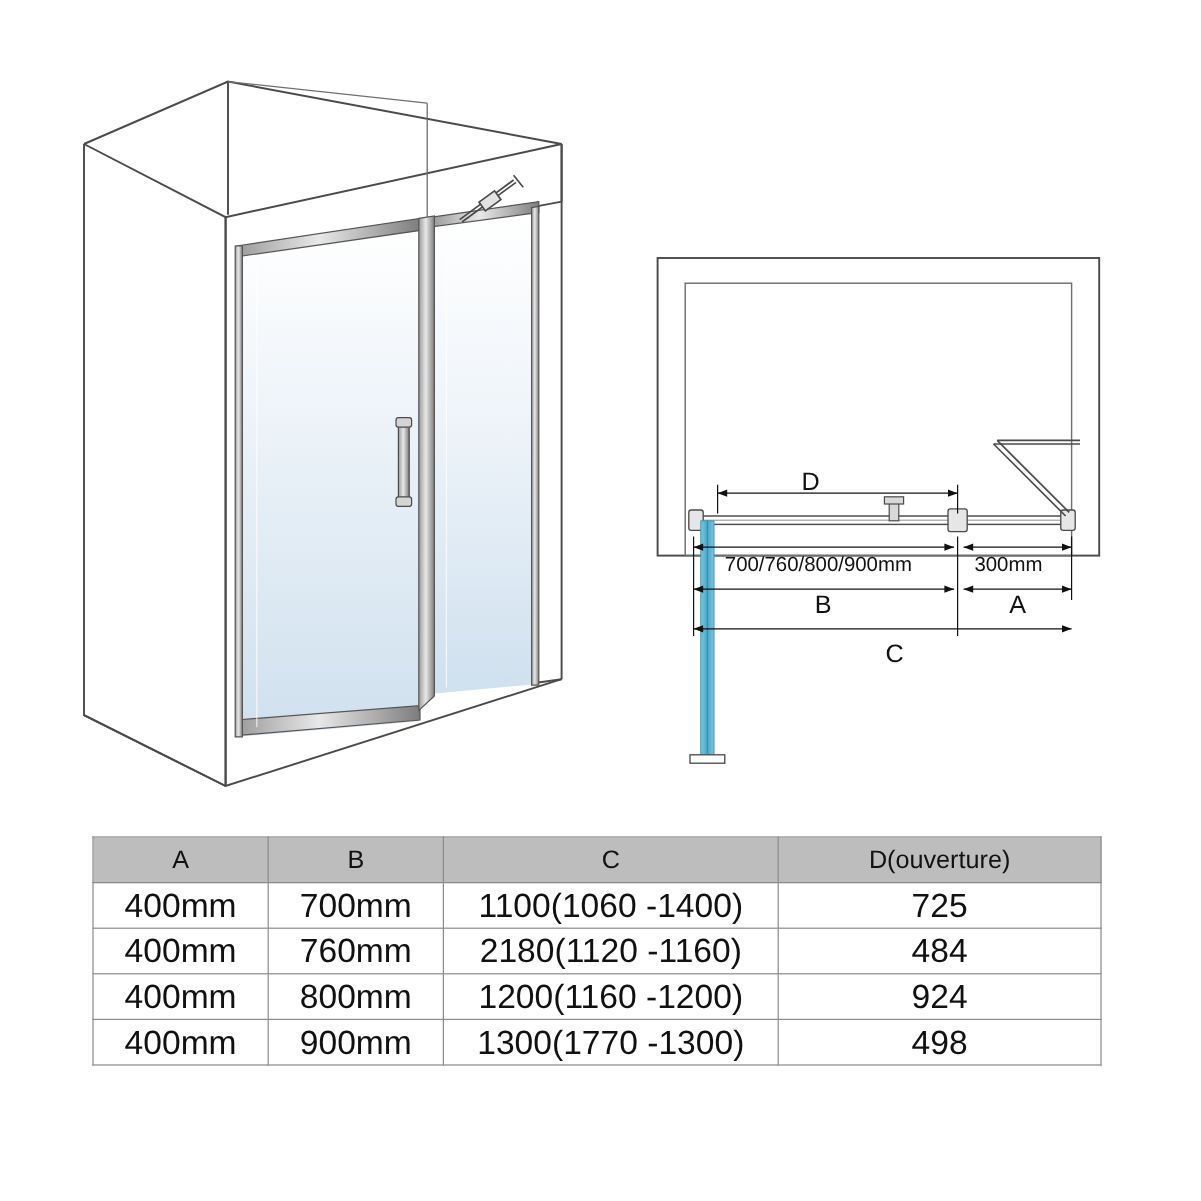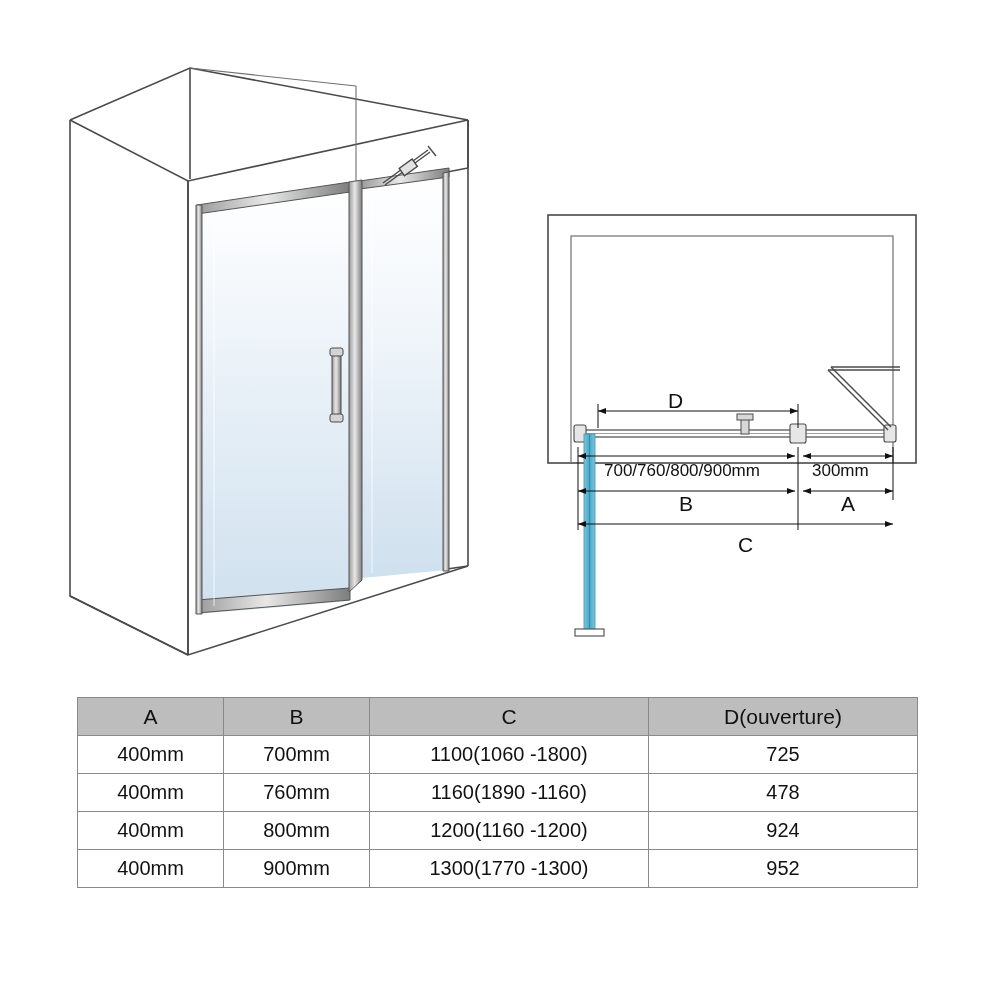--- a/index.html
+++ b/index.html
@@ -31,21 +31,21 @@
     left: 77px;
     top: 697px;
     width: 836px;
     border-collapse: collapse;
     table-layout: fixed;
   }
   .dim-table th,
   .dim-table td {
     border: 1px solid #8a8a8a;
     text-align: center;
-    font-size: 20px;
+    font-size: 28px;
     font-family: "Liberation Sans", sans-serif;
     color: #111;
     font-weight: normal;
     height: 37px;
     padding: 0;
   }
   .dim-table thead th {
     background: #bdbdbd;
     font-size: 21px;
   }
@@ -224,37 +224,37 @@
         <th class="col-a">A</th>
         <th class="col-b">B</th>
         <th class="col-c">C</th>
         <th class="col-d">D(ouverture)</th>
       </tr>
     </thead>
     <tbody>
       <tr>
         <td>400mm</td>
         <td>700mm</td>
-        <td>1100(1060 -1800)</td>
+        <td>1100(1060 -1400)</td>
         <td>725</td>
       </tr>
       <tr>
         <td>400mm</td>
         <td>760mm</td>
-        <td>1160(1890 -1160)</td>
-        <td>478</td>
+        <td>2180(1120 -1160)</td>
+        <td>484</td>
       </tr>
       <tr>
         <td>400mm</td>
         <td>800mm</td>
         <td>1200(1160 -1200)</td>
         <td>924</td>
       </tr>
       <tr>
         <td>400mm</td>
         <td>900mm</td>
         <td>1300(1770 -1300)</td>
-        <td>952</td>
+        <td>498</td>
       </tr>
     </tbody>
   </table>
 
 </div>
 
 </body></html>

